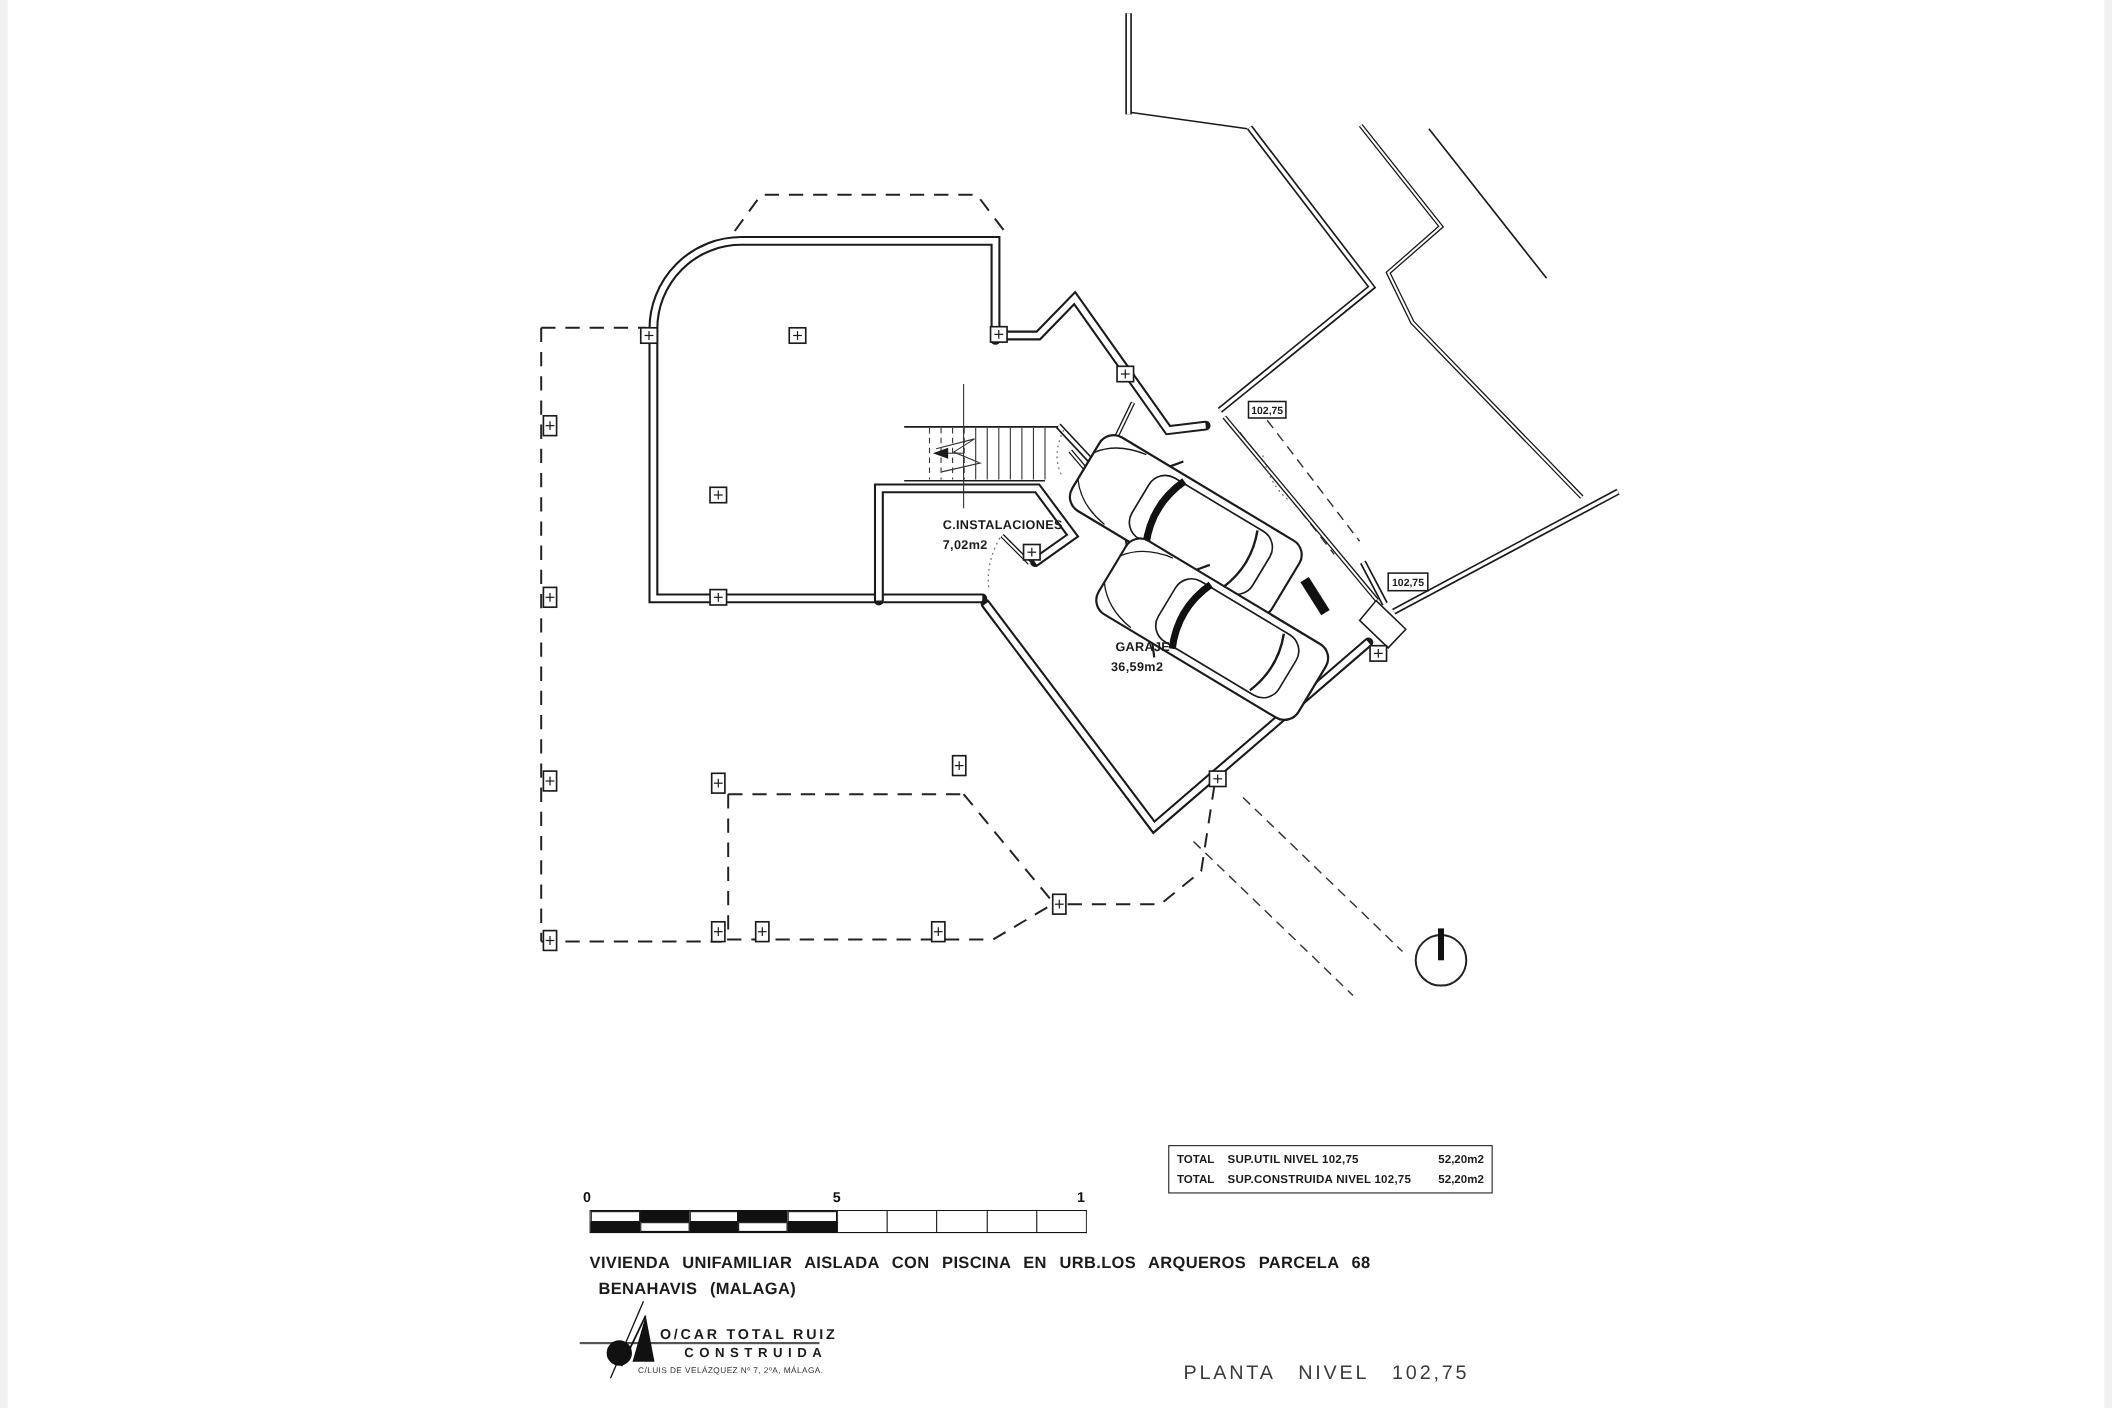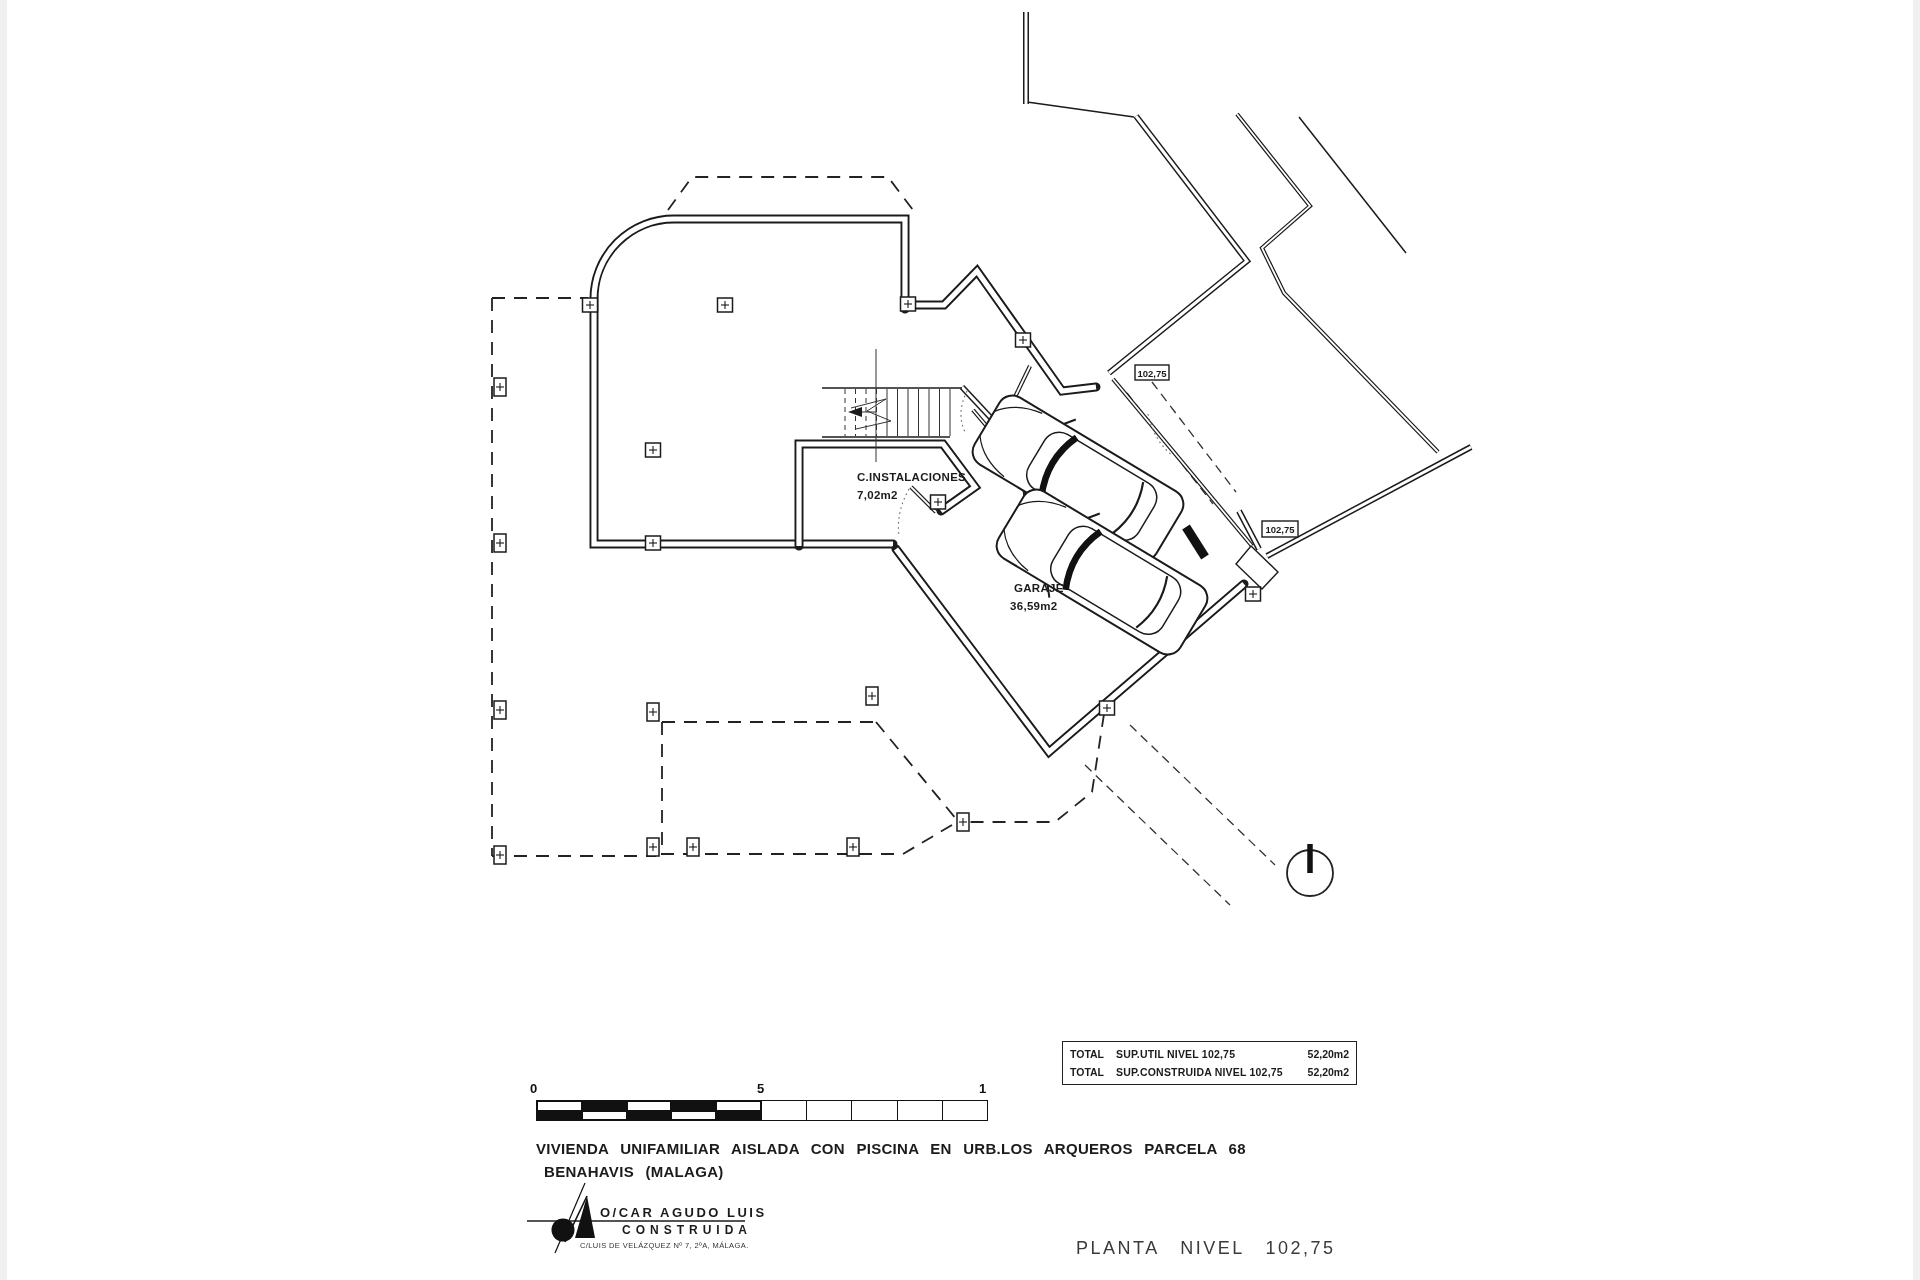--- a/index.html
+++ b/index.html
@@ -321,17 +321,17 @@
 <div class="abs title-line" style="left:536px;top:1140px">VIVIENDA UNIFAMILIAR AISLADA CON PISCINA EN URB.LOS ARQUEROS PARCELA 68</div>
 <div class="abs title-line" style="left:544px;top:1163px">BENAHAVIS (MALAGA)</div>
 
 <div id="arch-line" class="abs"></div>
 <svg class="abs" style="left:535px;top:1180px" width="70" height="80" viewBox="0 0 70 80">
   <circle cx="28" cy="50" r="11.5" fill="#111"></circle>
   <polygon points="52,16 60,58 40,58" fill="#111"></polygon>
   <line x1="30" y1="62" x2="52" y2="16" stroke="#111" stroke-width="1.6"></line>
   <line x1="20" y1="73" x2="50" y2="3" stroke="#111" stroke-width="1.2"></line>
 </svg>
-<div id="arch-name" class="abs">O/CAR AGUDO LUIS</div>
+<div id="arch-name" class="abs">O/CAR TOTAL RUIZ</div>
 <div id="arch-role" class="abs">CONSTRUIDA</div>
 <div id="arch-addr" class="abs">C/LUIS DE VELÁZQUEZ Nº 7, 2ºA, MÁLAGA.</div>
 
 <div id="plan-title" class="abs">PLANTA NIVEL 102,75</div>
 
 </body></html>

